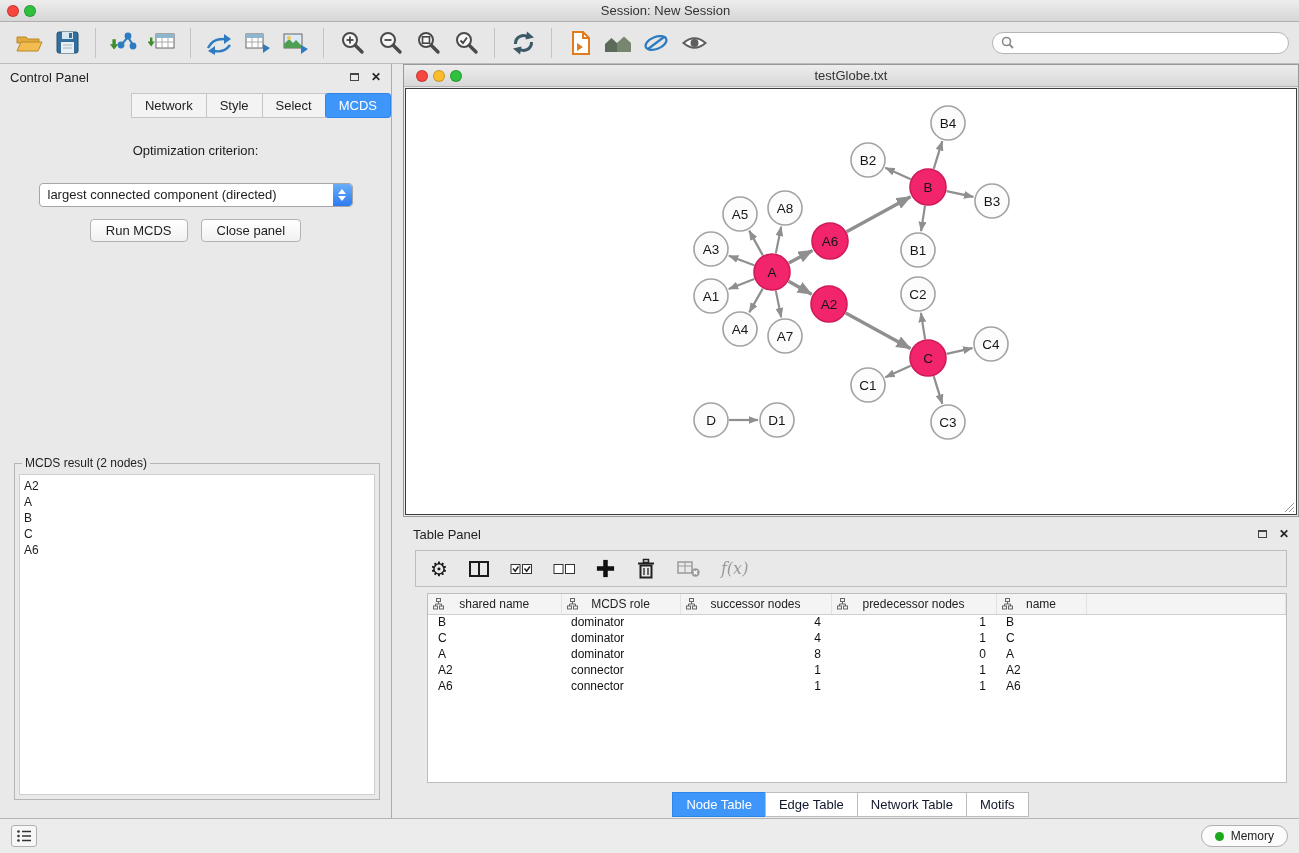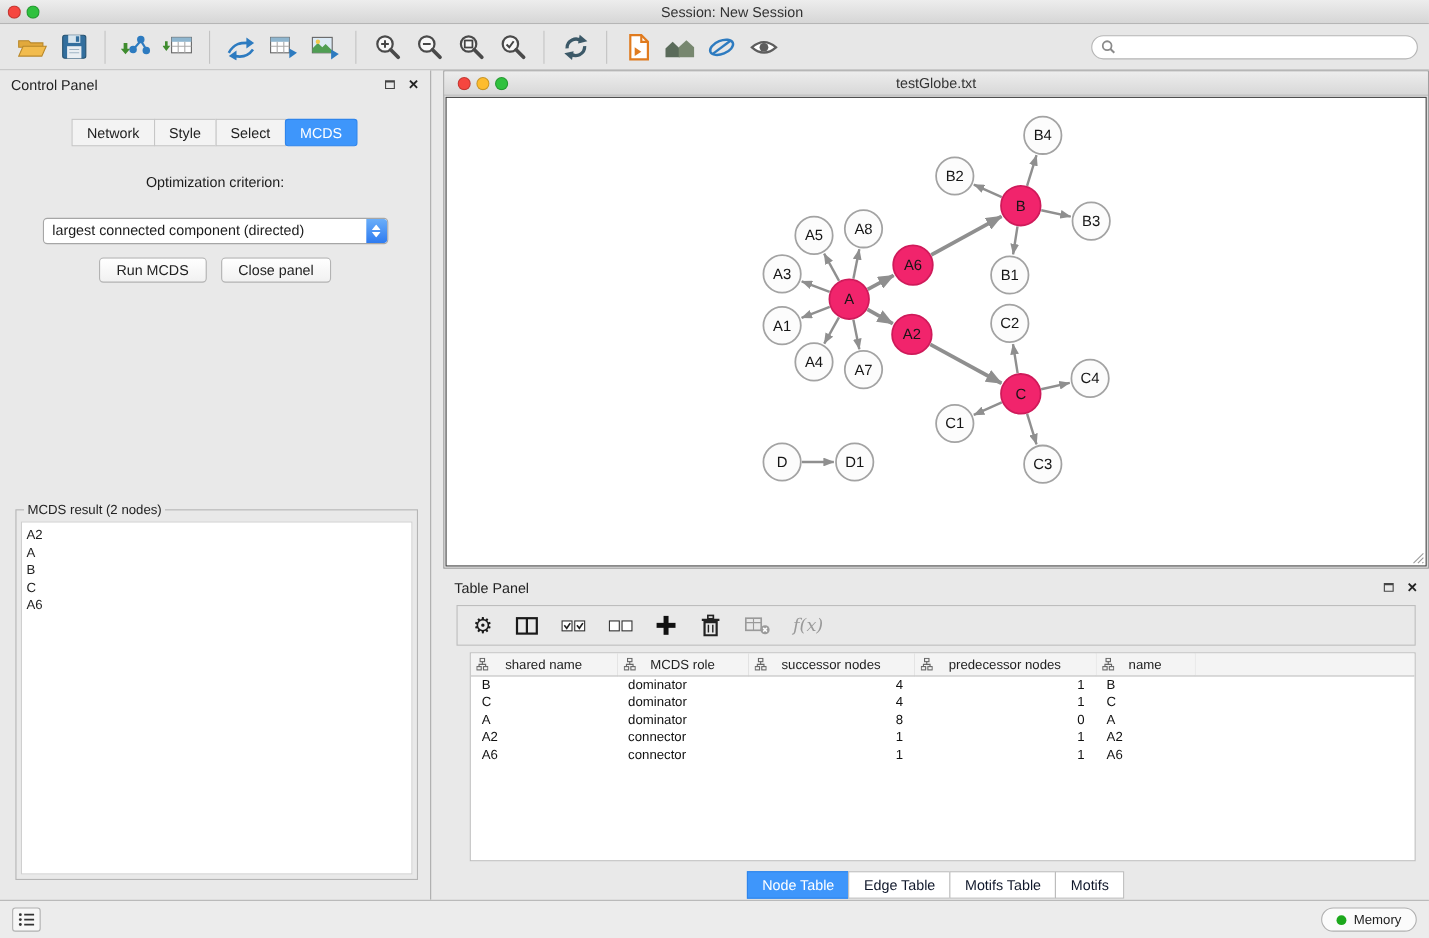--- a/index.html
+++ b/index.html
@@ -26,21 +26,21 @@
   
   .main { position:absolute; left:0; top:64px; width:1299px; height:754px; }
 
   
   .control-panel { position:absolute; left:0; top:0; width:392px; height:100%;
     background:#e9e9e9; border-right:1px solid #ababab; }
   .panel-header { height:26px; display:flex; align-items:center; padding:0 10px; font-size:13px; color:#222; }
   .panel-controls { margin-left:auto; display:flex; align-items:center; gap:12px; }
   .float-ico { width:9px; height:8px; border:1px solid #444; border-top:2px solid #444; display:inline-block; }
   .close-ico { font-size:12px; font-weight:bold; color:#222; line-height:1; }
-  .ctabs { display:flex; justify-content:center; margin-top:18px; }
+  .ctabs { display:flex; justify-content:flex-end; margin-top:3px; }
   .ctab { padding:4px 13px; font-size:13px; background:#f3f3f3; border:1px solid #c6c6c6;
     margin-left:-1px; color:#222; }
   .ctab.active { background:#3e96fb; border-color:#2f85ec; color:#fff; border-radius:3px; }
   .opt-label { text-align:center; font-size:13px; margin-top:25px; }
   .dropdown { position:relative; margin:25px auto 0; width:314px; height:24px; background:#fff;
     border:1px solid #a6a6a6; border-radius:4px; font-size:13px; line-height:22px; padding-left:8px;
     white-space:nowrap; overflow:hidden; }
   .stepper { position:absolute; right:0px; top:0px; width:19px; height:22px;
     background:linear-gradient(#6aaef9,#2e7bf0); border-radius:0 3px 3px 0;
     display:flex; flex-direction:column; align-items:center; justify-content:center; gap:2px; }
@@ -544,21 +544,21 @@
                 <td class="al">A6</td>
                 <td></td>
               </tr>
             </tbody>
         </table>
       </div>
 
       <div class="tp-tabs">
           <div class="ttab active">Node Table</div>
           <div class="ttab">Edge Table</div>
-          <div class="ttab">Motifs Table</div>
+          <div class="ttab">Network Table</div>
           <div class="ttab">Motifs</div>
         </div>
     </div>
   </div>
 </div>
 
 <div class="statusbar">
   <span class="list-btn">
     <svg width="16" height="14" viewBox="0 0 16 14">
       <circle cx="2.5" cy="2.5" r="1.3" fill="#333"></circle>

